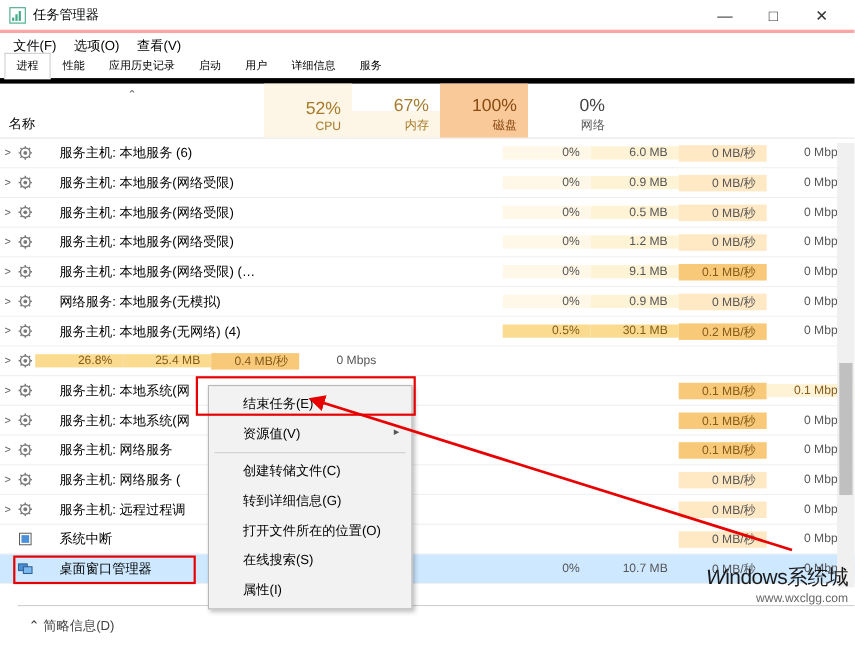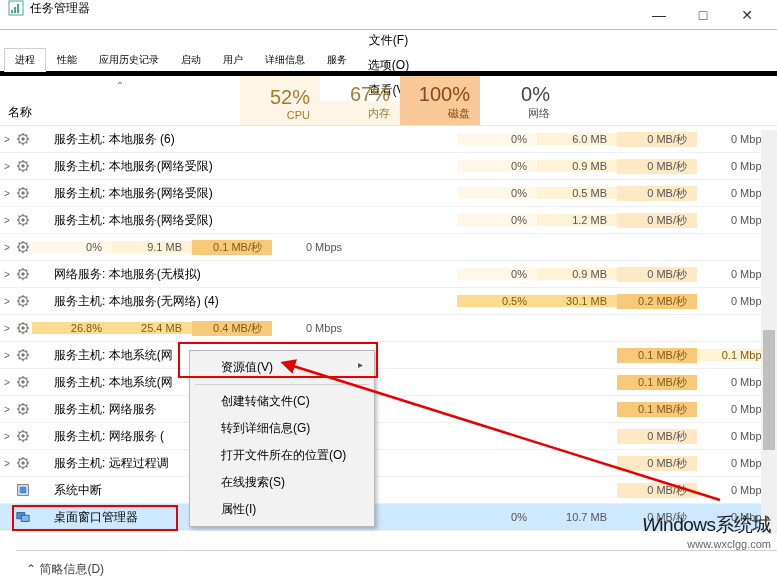--- a/index.html
+++ b/index.html
@@ -1,34 +1,34 @@
 <!DOCTYPE html>
 <html><head>
 <meta charset="utf-8">
 <style>
 * { box-sizing: border-box; margin: 0; padding: 0; font-family: "Microsoft YaHei", "Segoe UI", sans-serif; }
 body { width: 777px; height: 588px; background: #fff; font-size: 12px; color: #000; overflow: hidden; position: relative; }
 
-.titlebar { height: 30px; display: flex; padding: 0 8px; border-bottom: 1px solid #fca5a5; }
+.titlebar { height: 30px; display: flex; align-items: center; padding: 0 8px; border-bottom: 3px solid #fca5a5; }
 .titlebar .app-icon { width: 16px; height: 16px; margin-right: 6px; }
 .titlebar .title { flex: 1; font-size: 12px; }
 .titlebar .wbtn { width: 44px; height: 30px; display: flex; align-items: center; justify-content: center; font-size: 14px; color: #333; }
 
-.menubar { height: 22px; display: flex; align-items: center; padding: 0 6px; gap: 4px; font-size: 12px; flex-direction: column; }
+.menubar { height: 22px; display: flex; align-items: center; padding: 0 6px; gap: 4px; font-size: 12px; }
 .menubar span { padding: 2px 6px; }
 
 .tabs { height: 24px; display: flex; align-items: flex-end; padding: 0 4px; border-bottom: 5px solid #000000; font-size: 10px; }
 .tabs .tab { padding: 4px 10px; border: 1px solid transparent; position: relative; top: 1px; }
 .tabs .tab.active { border: 1px solid #d0d0d0; border-bottom: 1px solid #fff; background: #fff; }
 
 .headers { height: 50px; display: flex; border-bottom: 1px solid #e5e5e5; }
 .hname { width: 240px; display: flex; align-items: flex-end; padding: 0 8px 4px; position: relative; }
 .hname .sort { position: absolute; top: 4px; left: 50%; transform: translateX(-50%); font-size: 10px; color: #666; }
 .hcol { width: 80px; text-align: right; padding: 4px 10px 4px 0; display: flex; flex-direction: column; justify-content: flex-end; }
-.hcol .pct { font-size: 20px; color: #444; }
+.hcol .pct { font-size: 16px; color: #444; }
 .hcol .lbl { font-size: 11px; color: #555; }
 .hcol.cpu { background: #fdf5e6; }
 .hcol.cpu .pct, .hcol.cpu .lbl { color: #a87b2a; }
 .hcol.mem { background: #fdf5e6; margin-top: 25px; }
 .hcol.mem .pct, .hcol.mem .lbl { color: #a87b2a; }
 .hcol.disk { background: #f9c99a; }
 .hcol.disk .pct, .hcol.disk .lbl { color: #8a4a10; }
 .hcol.net { }
 
 .rows { overflow: hidden; position: relative; }
@@ -235,20 +235,21 @@
             <line x1="8" y1="13" x2="8" y2="15"></line>
             <line x1="1" y1="8" x2="3" y2="8"></line>
             <line x1="13" y1="8" x2="15" y2="8"></line>
             <line x1="3" y1="3" x2="4.5" y2="4.5"></line>
             <line x1="11.5" y1="11.5" x2="13" y2="13"></line>
             <line x1="3" y1="13" x2="4.5" y2="11.5"></line>
             <line x1="11.5" y1="4.5" x2="13" y2="3"></line>
           </g>
         </svg>
       </span>
+      <span class="name">服务主机: 本地服务(网络受限) (…</span>
       <span class="cell cpu">0%</span>
       <span class="cell mem">9.1 MB</span>
       <span class="cell disk hot">0.1 MB/秒</span>
       <span class="cell net">0 Mbps</span>
     </div>
     <div class="row">
       <span class="expand">&gt;</span>
       <span class="icon">
         <svg class="gear-icon" viewBox="0 0 16 16">
           <circle cx="8" cy="8" r="5" fill="none" stroke="#7a7a7a" stroke-width="1.5"></circle>
@@ -466,20 +467,21 @@
       <span class="cell disk">0 MB/秒</span>
       <span class="cell net">0 Mbps</span>
     </div>
   </div>
 
 <div class="scrollbar">
   <div class="thumb"></div>
 </div>
 
 <div class="ctxmenu">
+  <div class="mi">结束任务(E)</div>
   <div class="mi sub">资源值(V)</div>
   <div class="sep"></div>
   <div class="mi">创建转储文件(C)</div>
   <div class="mi">转到详细信息(G)</div>
   <div class="mi">打开文件所在的位置(O)</div>
   <div class="mi">在线搜索(S)</div>
   <div class="mi">属性(I)</div>
 </div>
 
 <div class="redbox1"></div>

